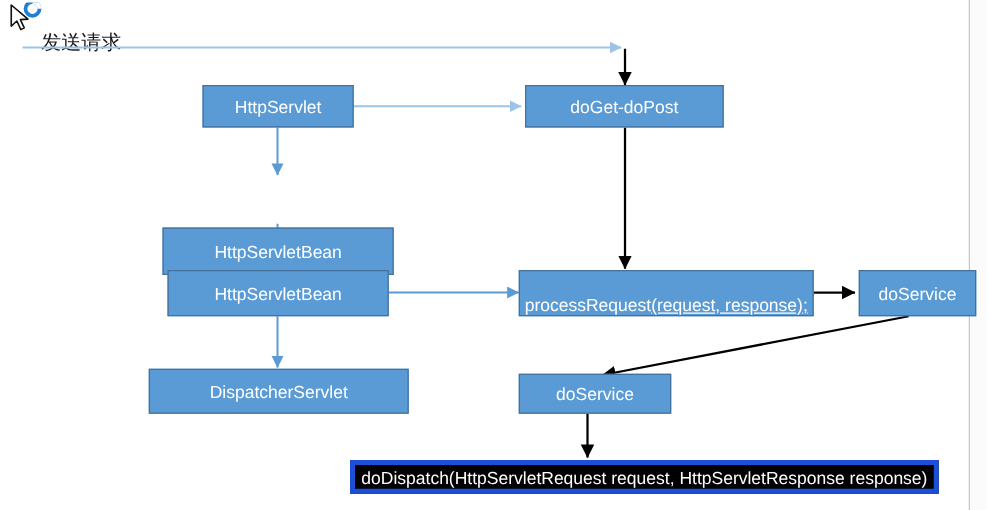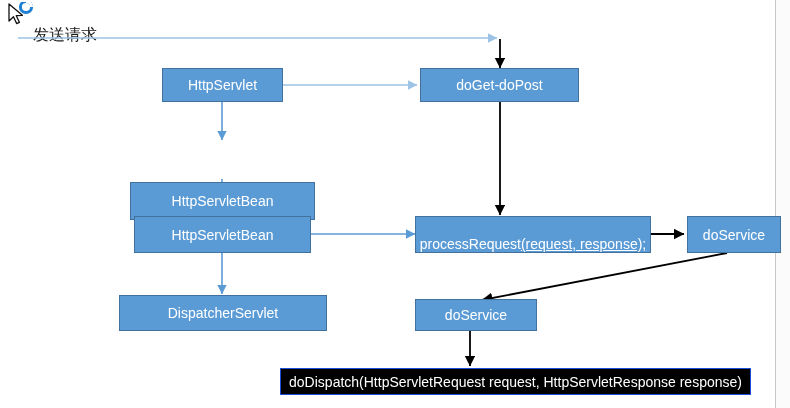--- a/index.html
+++ b/index.html
@@ -65,21 +65,21 @@
     color: #ffffff;
     display: flex;
     align-items: center;
     justify-content: center;
     font-size: 14px;
     white-space: nowrap;
     text-align: center;
   }
   .box.dark {
     background: #000000;
-    border: 1px solid #1d4ed8;
+    border: 4px solid #1d4ed8;
     color: #ffffff;
     font-size: 14px;
   }
   .box .u { text-decoration: underline; }
 
   svg.layer {
     position: absolute;
     left: 0;
     top: 0;
     width: 790px;

